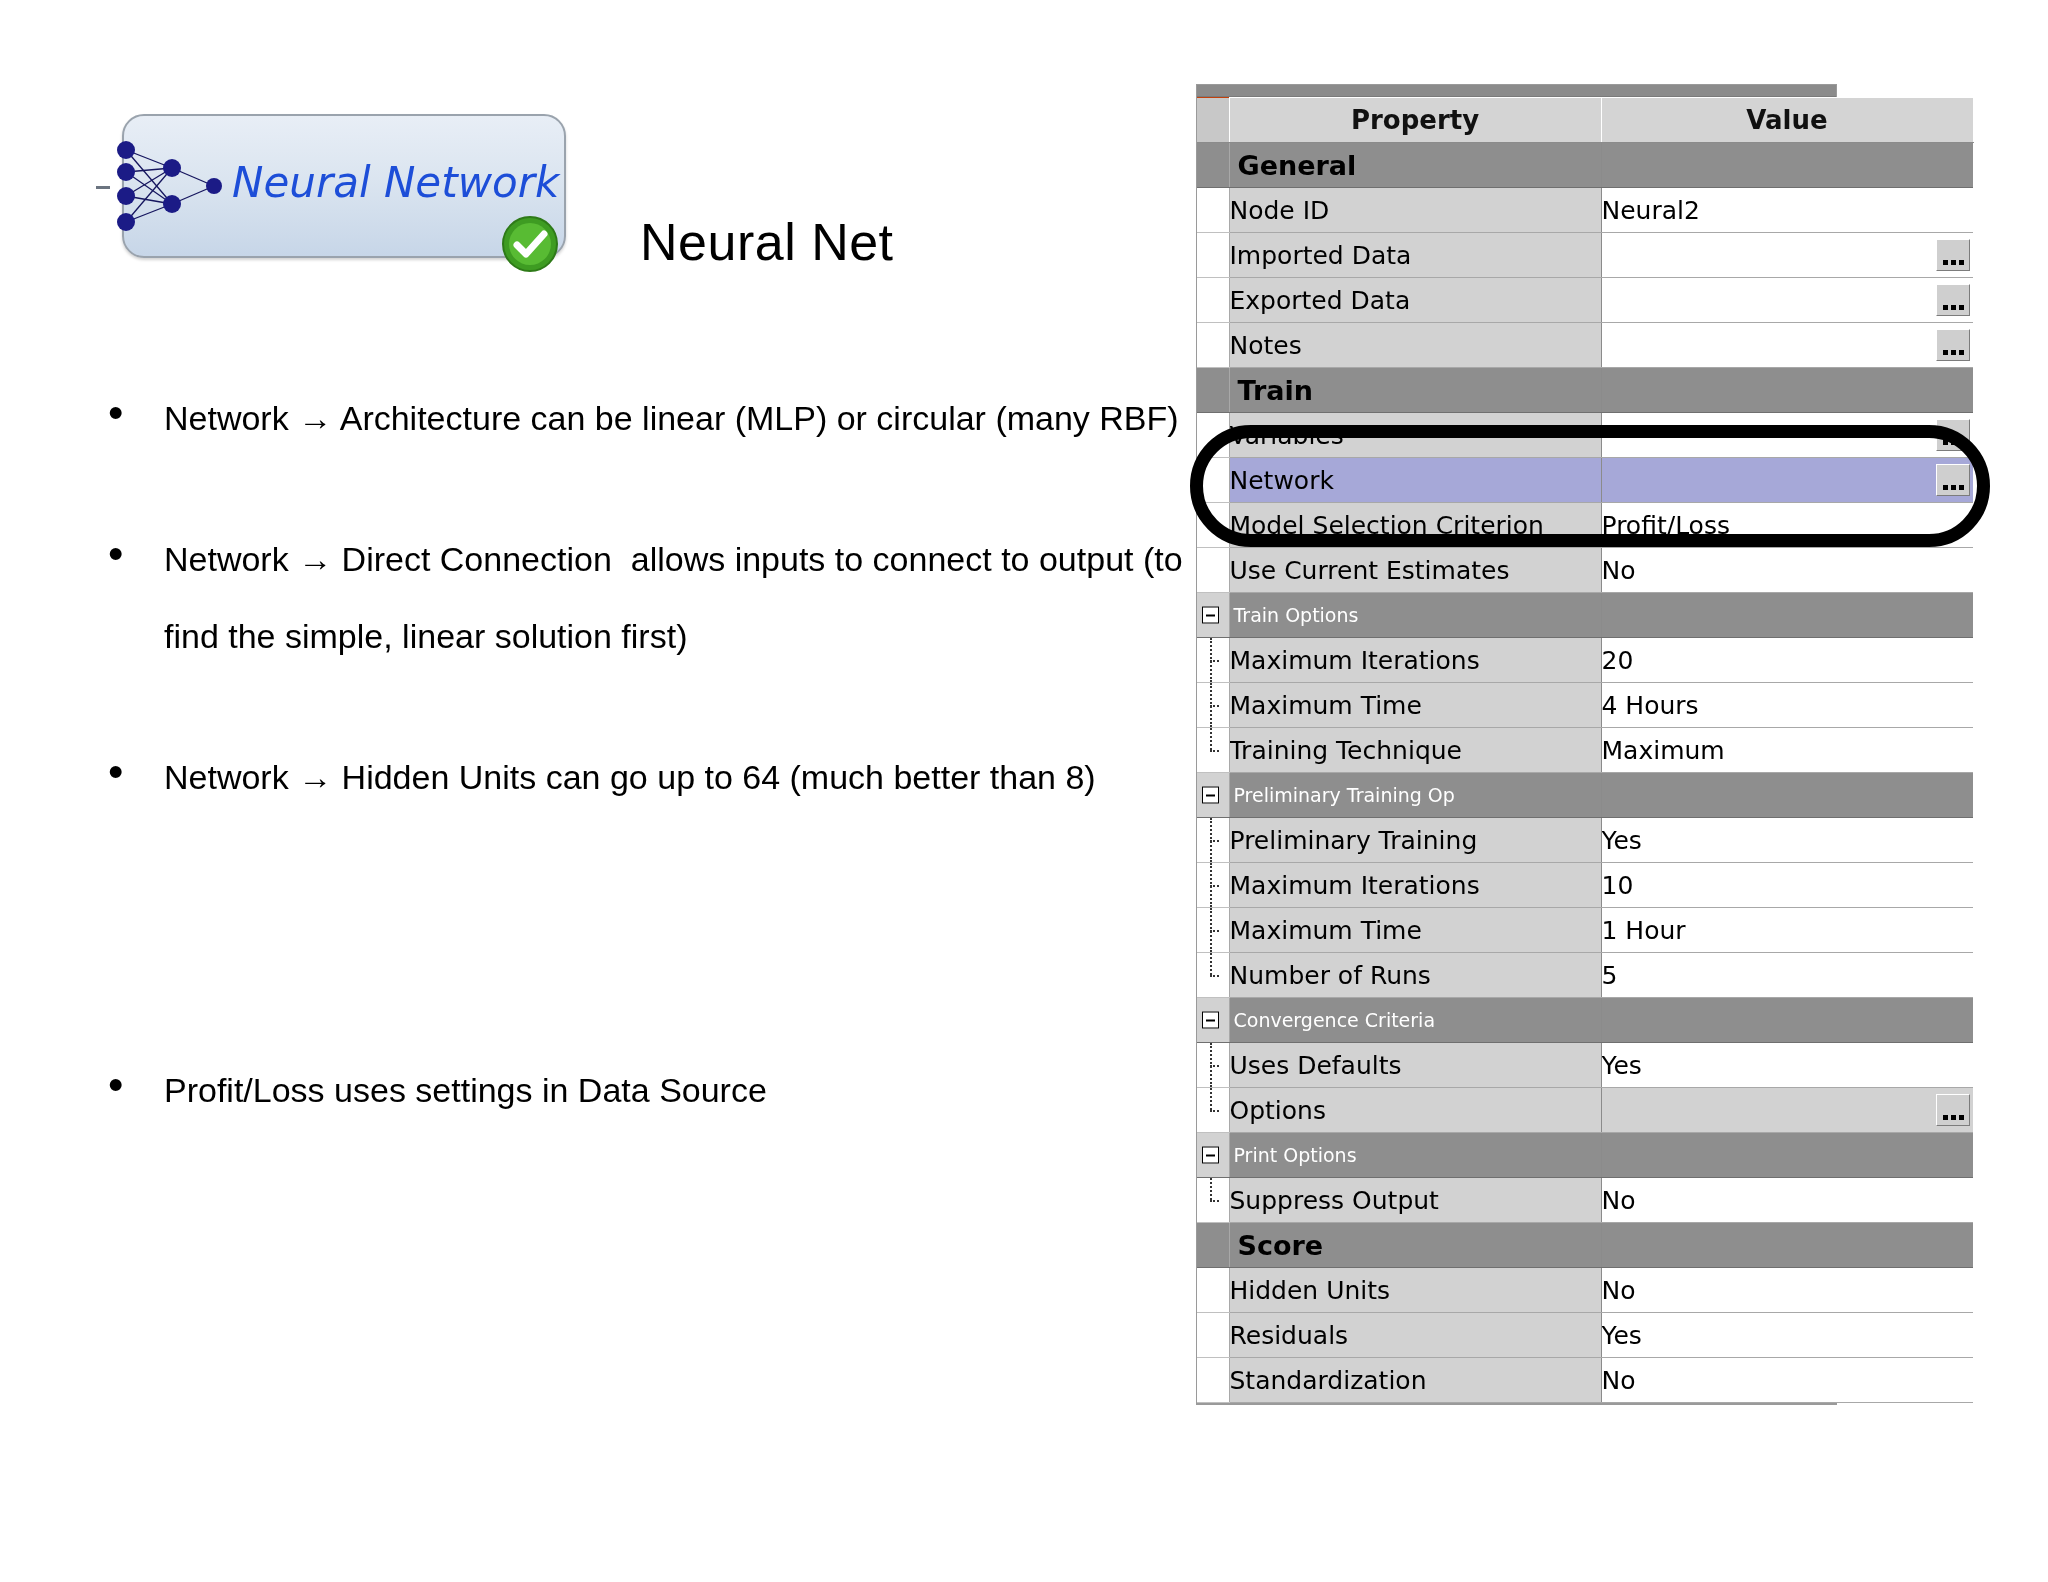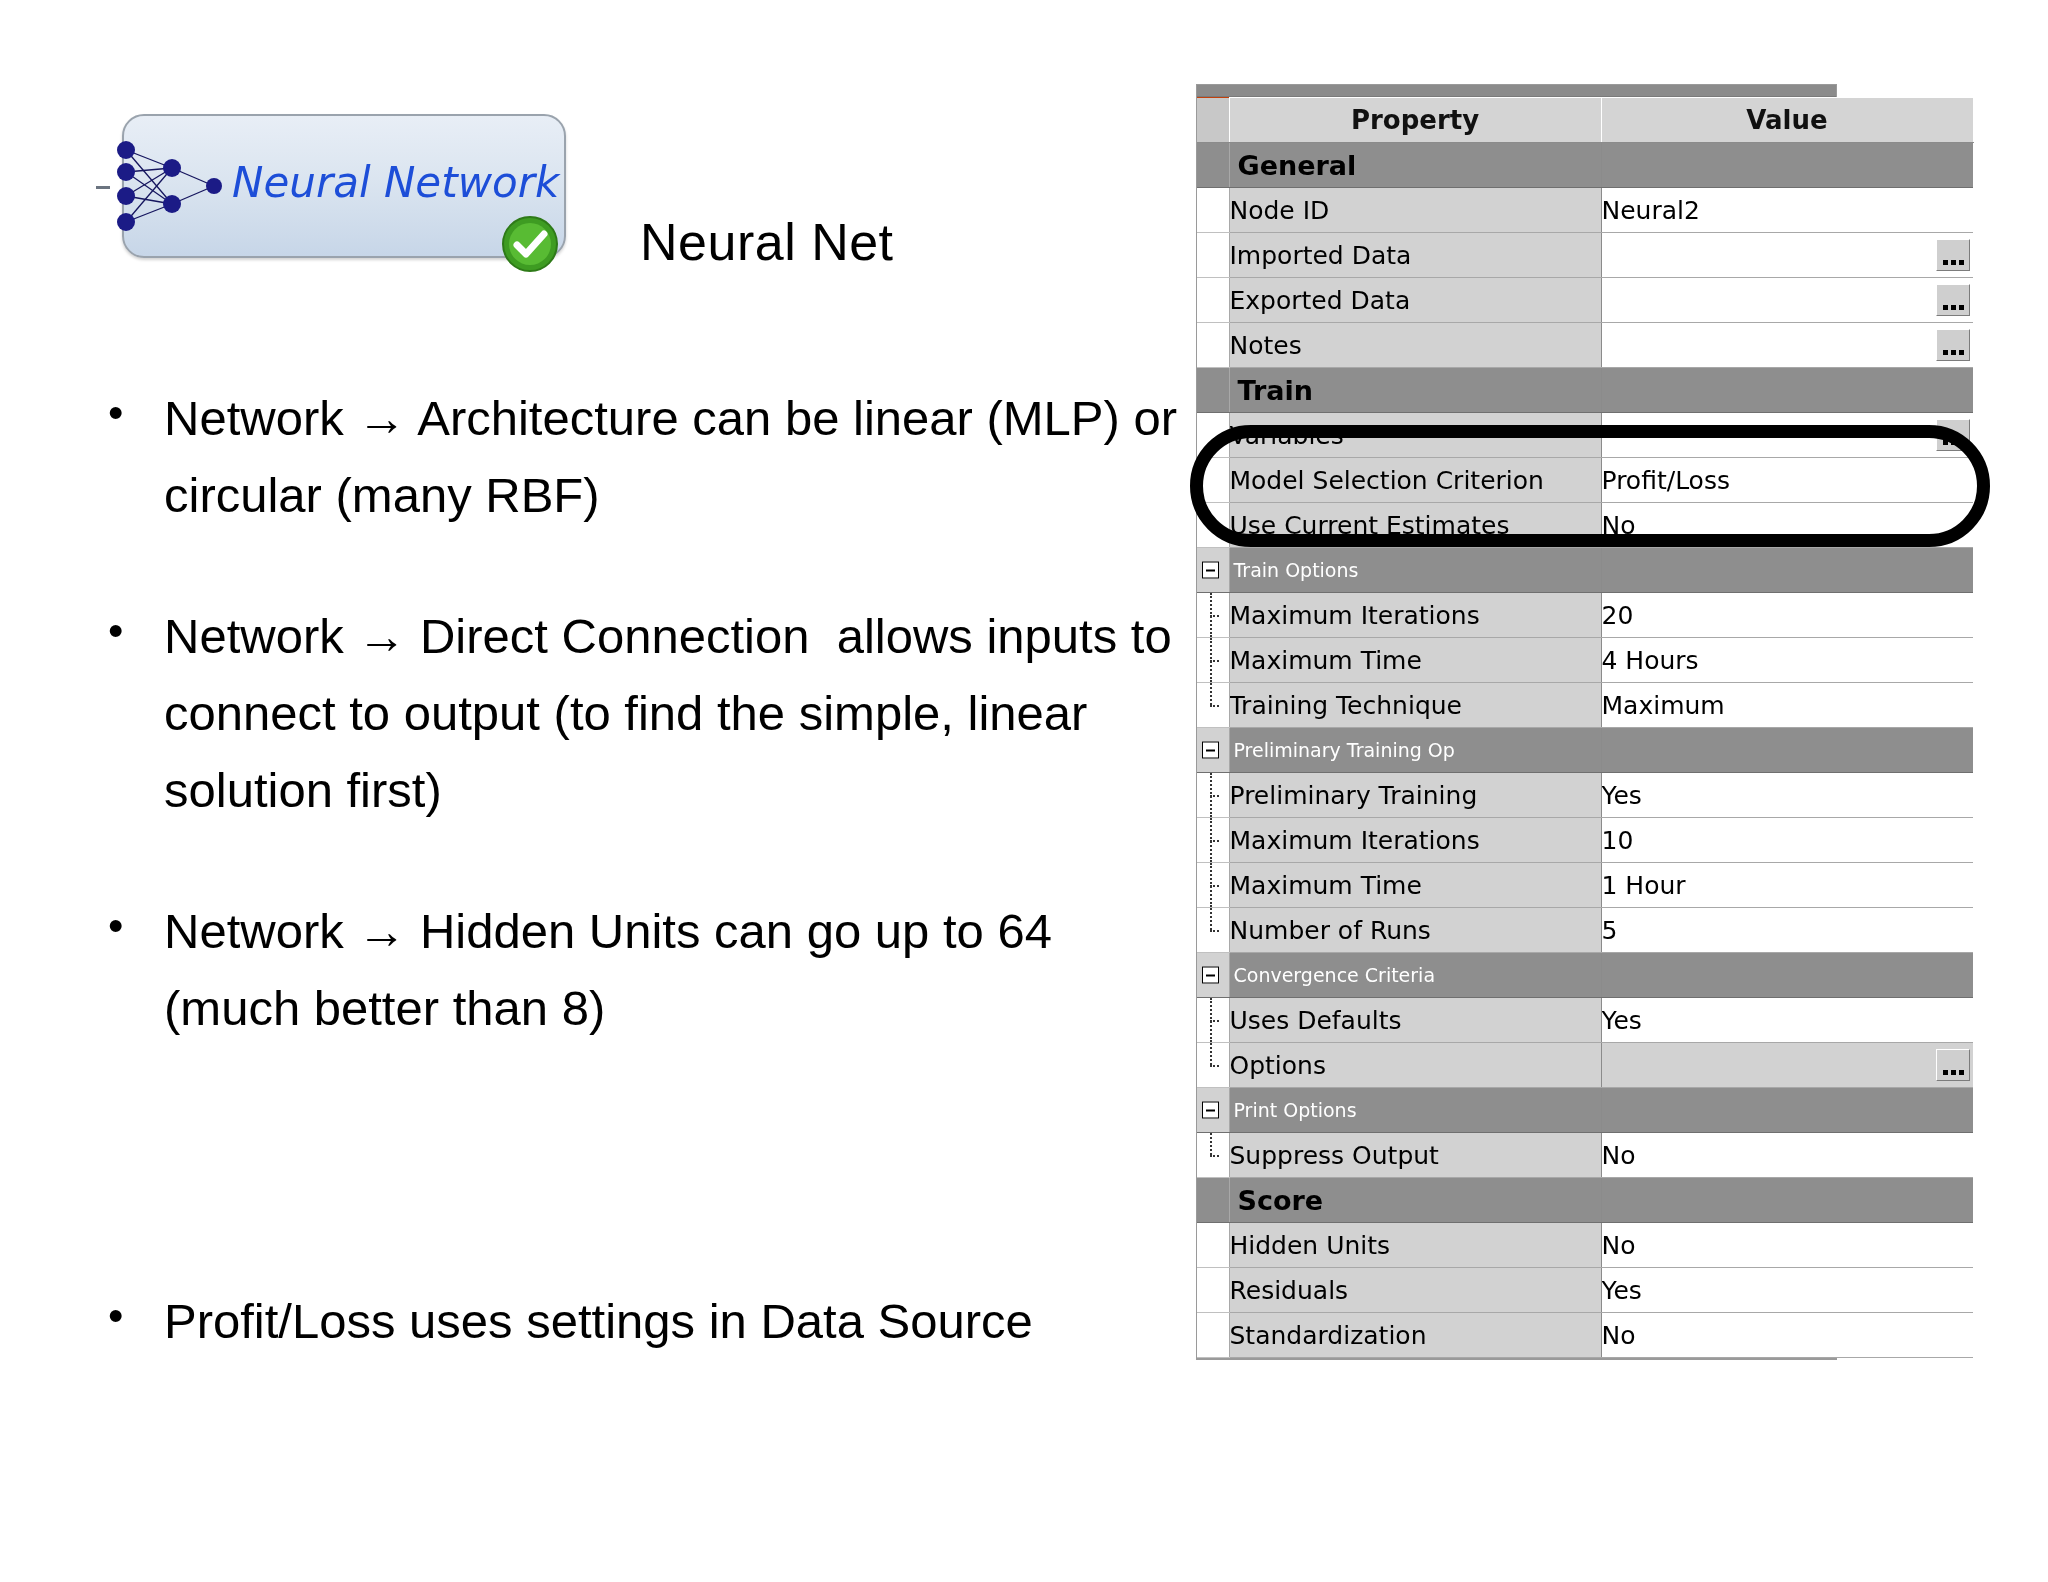--- a/index.html
+++ b/index.html
@@ -96,21 +96,21 @@
     width: 64px;
     font-size: 44px;
     line-height: 66px;
     color: #000;
     text-align: left;
     padding-left: 8px;
     box-sizing: border-box;
   }
   .bullet-text {
     flex: 1 1 auto;
-    font-size: 49px;
+    font-size: 34px;
     line-height: 77px;
     color: #000000;
     white-space: pre-wrap;
   }
   .bullet-row.last { margin-bottom: 0; }
   .bullet-spacer { height: 172px; }
 
   
   .prop-panel {
     position: absolute;
@@ -432,20 +432,29 @@
         </tr>
         <tr>
           <td class="gutter-cell"></td>
           <td class="prop-cell">Variables</td>
           <td class="val-cell"><span></span><span class="ellipsis-btn">
               <i></i>
               <i></i>
               <i></i>
             </span></td>
         </tr>
+        <tr class="selected">
+          <td class="gutter-cell"></td>
+          <td class="prop-cell">Network</td>
+          <td class="val-cell"><span></span><span class="ellipsis-btn">
+              <i></i>
+              <i></i>
+              <i></i>
+            </span></td>
+        </tr>
         <tr>
           <td class="gutter-cell"></td>
           <td class="prop-cell">Model Selection Criterion</td>
           <td class="val-cell"><span>Profit/Loss</span></td>
         </tr>
         <tr>
           <td class="gutter-cell"></td>
           <td class="prop-cell">Use Current Estimates</td>
           <td class="val-cell"><span>No</span></td>
         </tr>

